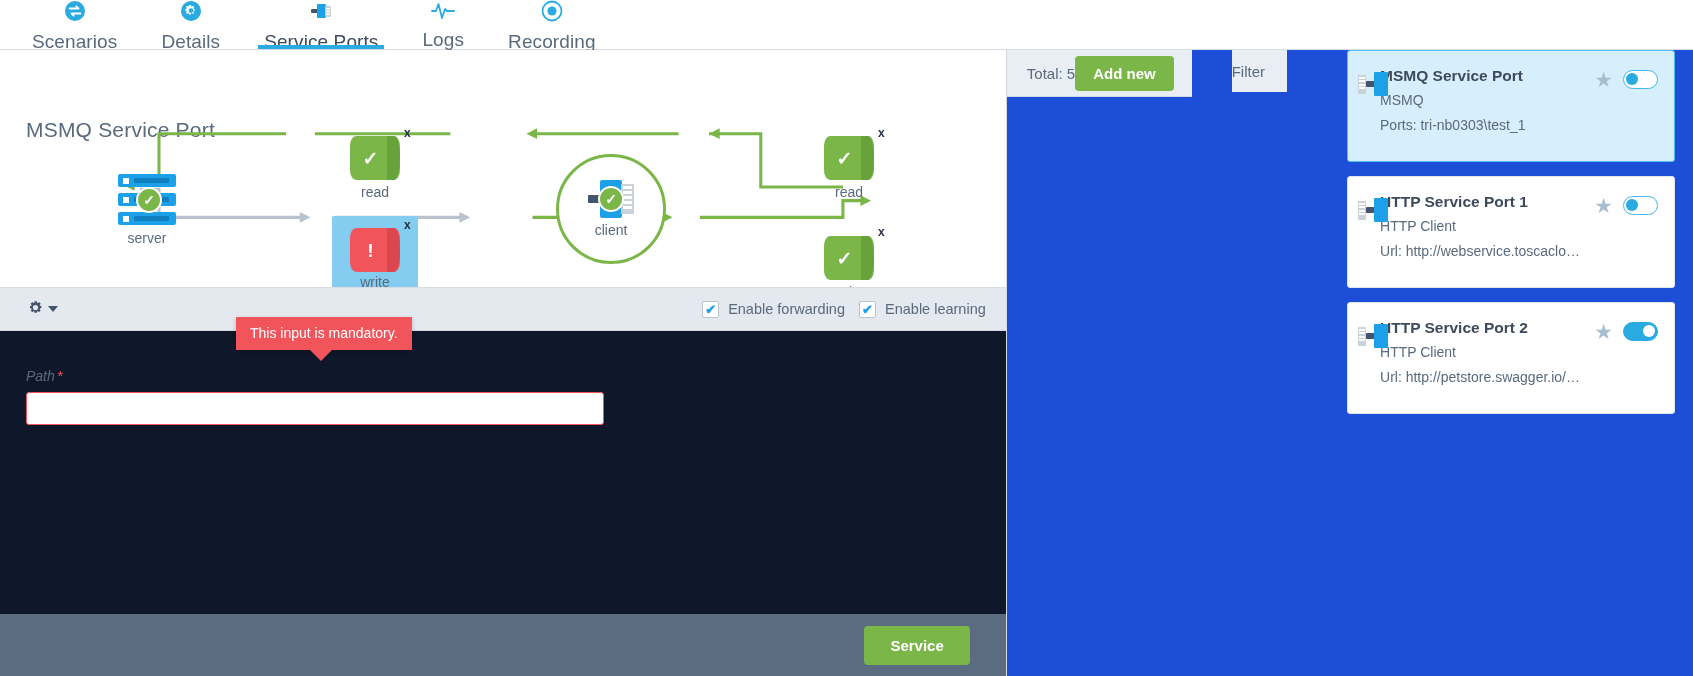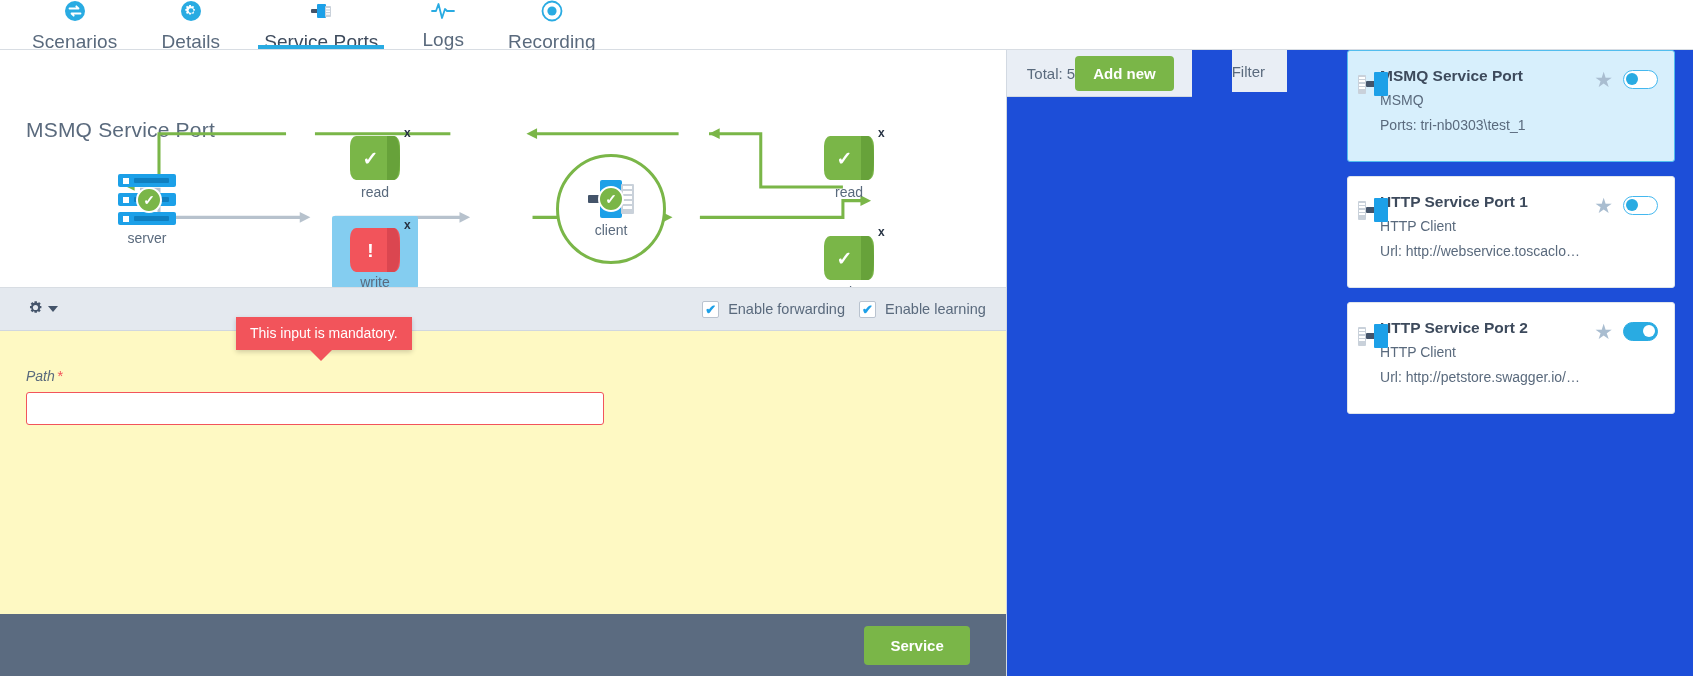--- a/index.html
+++ b/index.html
@@ -234,21 +234,21 @@
     color: #1ca0e8;
     font-size: 13px;
     font-weight: bold;
     line-height: 1;
   }
   .chk-label { font-size: 14.5px; color: #5a6a7d; }
 
   
   .form-area {
     flex: 1;
-    background: #fef9c3;
+    background: #0f172a;
     position: relative;
     padding: 36px 26px;
     min-height: 0;
   }
   .field-label {
     font-size: 14px;
     color: #5a6a7d;
     margin-bottom: 8px;
     font-style: italic;
   }

